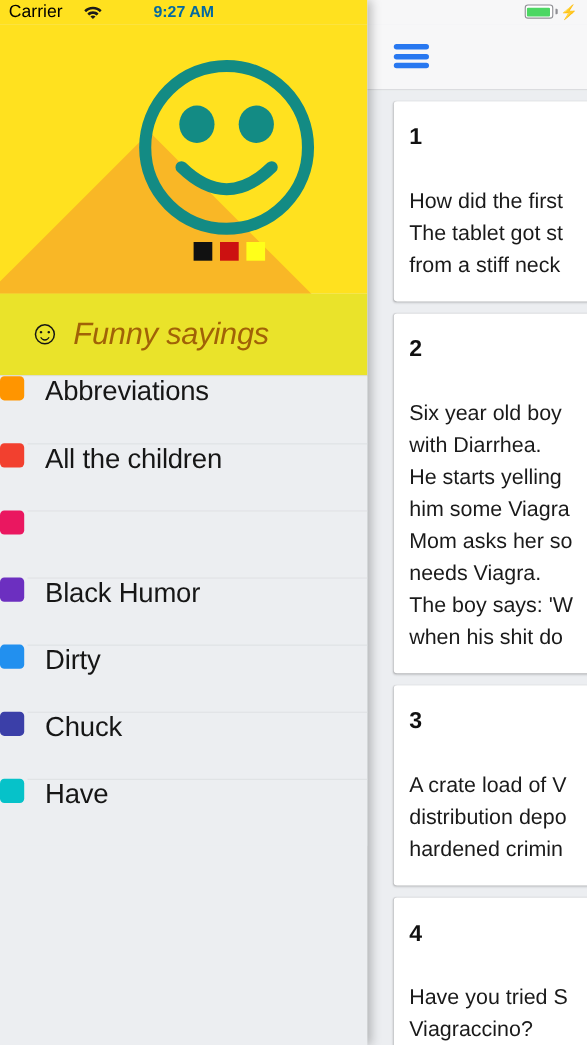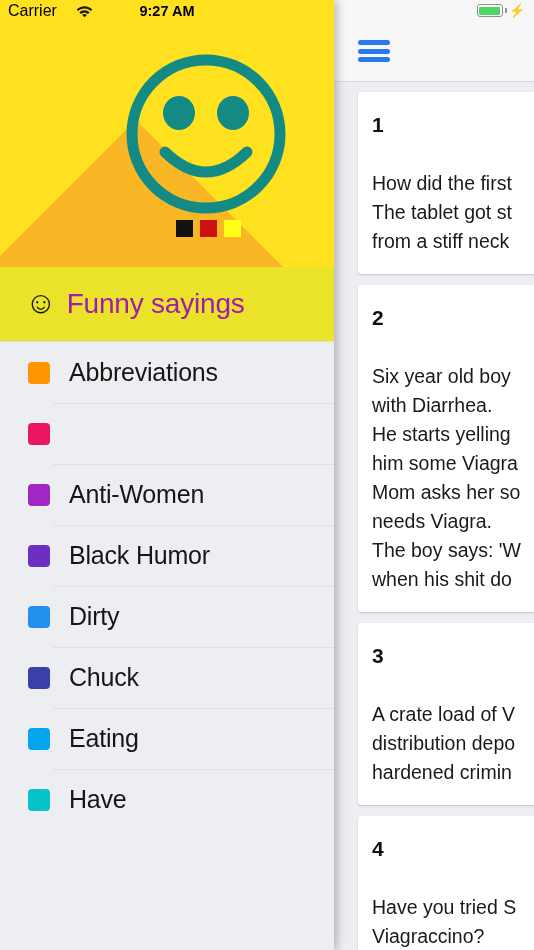--- a/index.html
+++ b/index.html
@@ -119,21 +119,21 @@
     width: 334px; height: 22px;
     background: #ffe11f;
   }
   #carrier-group {
     position: absolute; left: 8px; top: 2px;
     display: flex; align-items: center; gap: 19px;
   }
   #clock-label {
     position: absolute; left: 0; right: 0; top: 2px;
     text-align: center;
-    font-size: 14.5px; font-weight: bold; color: #000000; line-height: 18px;
+    font-size: 14.5px; font-weight: bold; color: #0369a1; line-height: 18px;
   }
   .wifi-icon { display:block; }
 
   #drawer-hero {
     position: relative;
     width: 334px; height: 245px;
     background: #ffe11f;
     overflow: hidden;
   }
   #hero-shadow {
@@ -162,34 +162,33 @@
     background: #eae32a;
     display: flex; align-items: center;
     padding-left: 25px;
     border-bottom: 1px solid #dcdde0;
   }
   #drawer-title-smiley {
     font-size: 31px; color: #141414; line-height: 1;
     margin-right: 10px; margin-top: -4px;
   }
   #drawer-title-text {
-    font-size: 28px; color: #a21caf; letter-spacing: -0.2px;
+    font-size: 28px; color: #a16207; letter-spacing: -0.2px; font-style: italic;
   }
 
   #category-list {
     position: relative;
     width: 334px;
     background: #eceef1;
   }
   .category-row {
     position: relative;
     height: 61px;
-    display: flex; align-items: center;
+    display: flex; align-items: flex-start;
     cursor: pointer;
-    margin-left: 28px;
   }
   .category-row + .category-row::before {
     content: "";
     position: absolute;
     left: 25px; right: 0; top: 0;
     height: 1px;
     background: #dfe1e4;
   }
   .category-swatch {
     width: 22px; height: 22px;
@@ -302,49 +301,45 @@
     </div>
 
     <div id="category-list">
 
       <div class="category-row">
         <div class="category-swatch" style="background:#ff9500"></div>
         <span class="category-label">Abbreviations</span>
       </div>
 
 
+      <div class="category-row">
+        <div class="category-swatch" style="background:#f2402f"></div>
+        <span class="category-label">All the children</span>
+      </div>
 
       <div class="category-row">
         <div class="category-swatch" style="background:#ea1760"></div>
       </div>
 
-      <div class="category-row">
-        <div class="category-swatch" style="background:#a126c4"></div>
-        <span class="category-label">Anti-Women</span>
-      </div>
 
       <div class="category-row">
         <div class="category-swatch" style="background:#6c2fc0"></div>
         <span class="category-label">Black Humor</span>
       </div>
 
       <div class="category-row">
         <div class="category-swatch" style="background:#2290ef"></div>
         <span class="category-label">Dirty</span>
       </div>
 
       <div class="category-row">
         <div class="category-swatch" style="background:#3b3fa8"></div>
         <span class="category-label">Chuck</span>
       </div>
 
-      <div class="category-row">
-        <div class="category-swatch" style="background:#05a6ee"></div>
-        <span class="category-label">Eating</span>
-      </div>
 
       <div class="category-row">
         <div class="category-swatch" style="background:#06c2c9"></div>
         <span class="category-label">Have</span>
       </div>
 
     </div>
   </div>
 
 </div>

